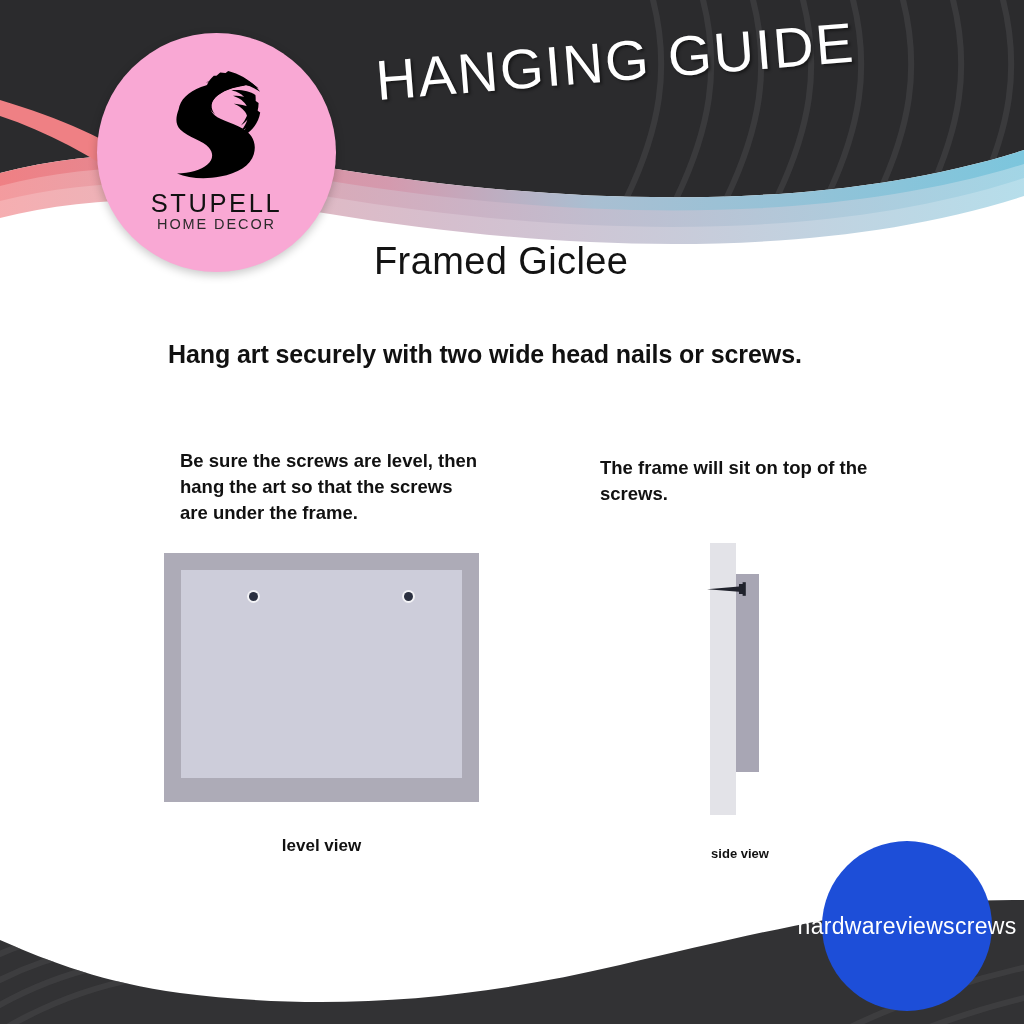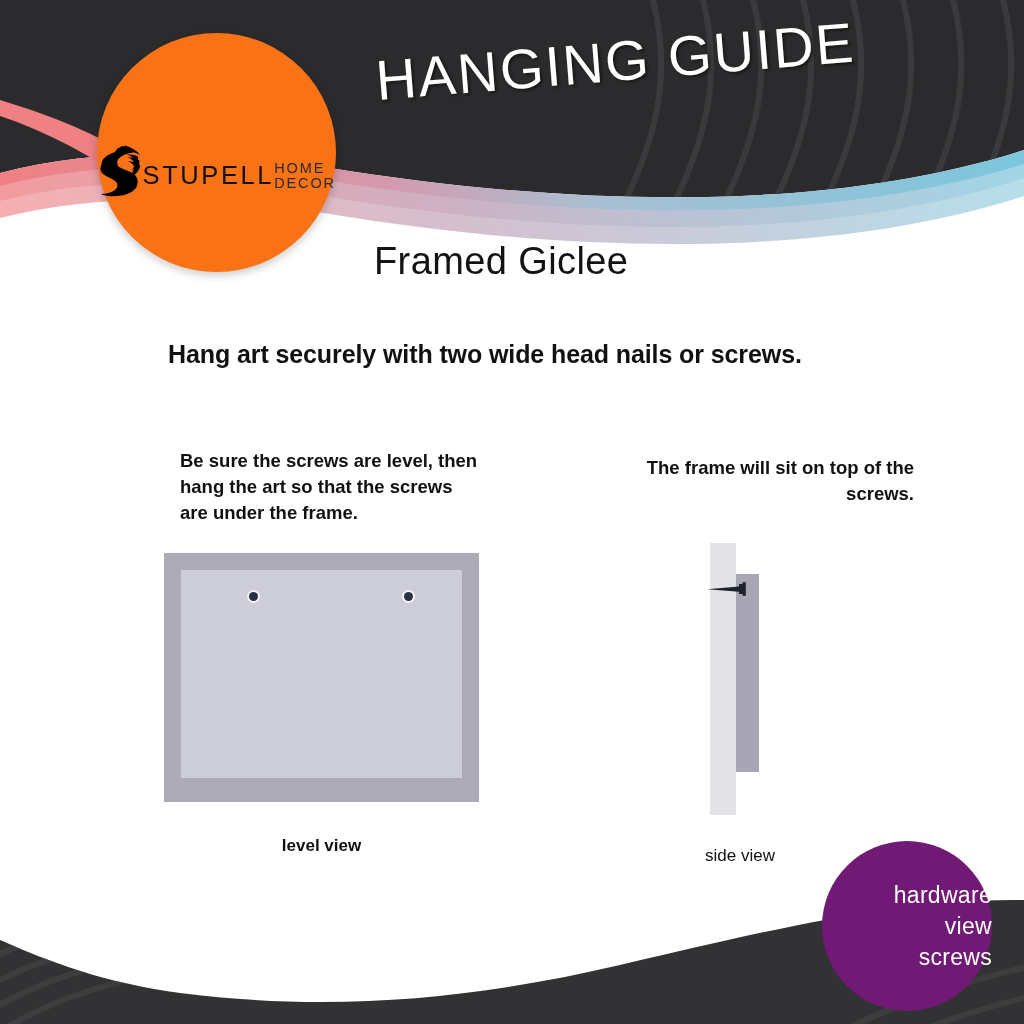--- a/index.html
+++ b/index.html
@@ -26,42 +26,42 @@
   }
 
   
   #logo-badge {
     position: absolute;
     left: 97px;
     top: 33px;
     width: 239px;
     height: 239px;
     border-radius: 50%;
-    background: #f97316;
+    background: #f9a8d4;
     box-shadow: 0 3px 10px rgba(0,0,0,0.22);
     display: flex;
+    flex-direction: column;
     align-items: center;
     justify-content: flex-start;
     padding-top: 38px;
     box-sizing: border-box;
   }
   #logo-mark { width: 96px; height: 112px; display: block; }
   #logo-word {
     font-size: 25.5px;
     letter-spacing: 2.6px;
     color: #111111;
     margin-top: 8px;
     font-weight: 400;
     line-height: 1;
   }
   #logo-sub {
     font-size: 14.5px;
     letter-spacing: 1.9px;
     color: #2b2b2b;
-    margin-top: 8px;
     font-weight: 400;
     line-height: 1;
   }
 
   
   #hanging-guide-title {
     position: absolute;
     left: 376px;
     top: 48px;
     font-size: 56px;
@@ -106,24 +106,24 @@
     color: #111111;
     font-weight: 700;
   }
   #caption-front {
     left: 180px;
     top: 448px;
     width: 300px;
     text-align: left;
   }
   #caption-side {
-    left: 624px;
+    left: 600px;
     top: 455px;
     width: 290px;
-    text-align: right;
+    text-align: left;
   }
 
   
   #front-view-diagram {
     position: absolute;
     left: 164px;
     top: 553px;
     width: 315px;
     height: 249px;
     background: #adabb7;
@@ -188,37 +188,37 @@
     top: 38px;
     width: 50px;
     height: 16px;
   }
   #label-side-view {
     position: absolute;
     left: 660px;
     top: 846px;
     width: 160px;
     text-align: center;
-    font-size: 17px;
-    color: #111111;
-    font-weight: 400;
+    font-size: 13px;
+    color: #111111;
+    font-weight: 700;
   }
 
   
   #hardware-badge {
     position: absolute;
     left: 822px;
     top: 841px;
     width: 170px;
     height: 170px;
     border-radius: 50%;
-    background: #701a75;
+    background: #1d4ed8;
     display: flex;
-    flex-direction: column;
-    align-items: flex-end;
+    flex-direction: row;
+    align-items: center;
     justify-content: center;
     color: #ffffff;
   }
   #hardware-badge span {
     display: block;
     font-size: 23px;
     line-height: 31px;
     letter-spacing: 0.3px;
     text-align: center;
     font-weight: 400;

